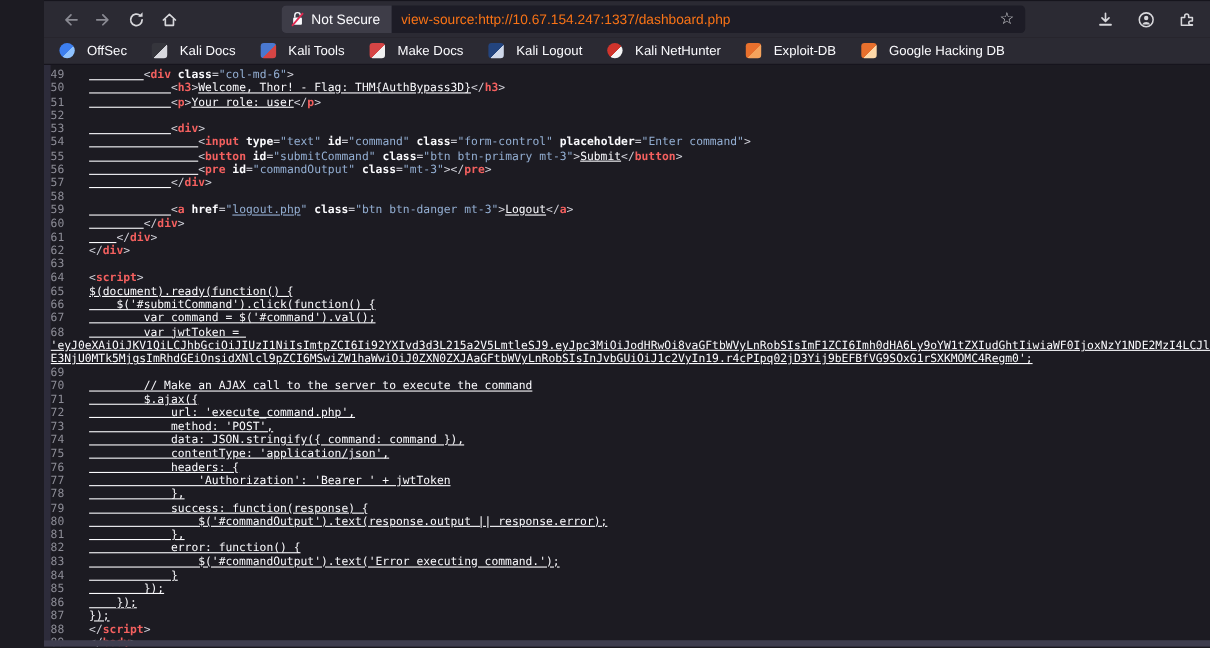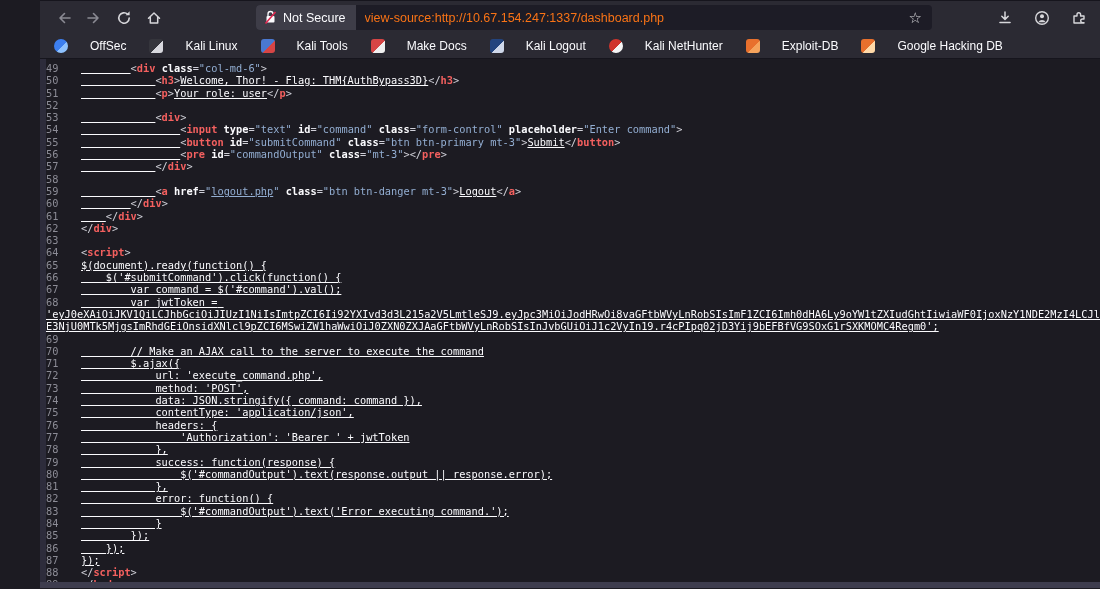--- a/index.html
+++ b/index.html
@@ -17,21 +17,21 @@
   .chip { height:25px; background:#3e3d48; border-radius:4px 0 0 4px; display:flex; align-items:center;
           gap:6px; padding:0 10px 0 8px; color:#fbfbfe; font-size:12.5px; }
   .url { color:#f97316; font-size:12.5px; margin-left:9px; flex:1; white-space:nowrap; overflow:hidden; }
   .star { color:#d7d7db; font-size:15px; line-height:15px; padding:0 2px; }
   .right-icons { margin-left:auto; display:flex; align-items:center; gap:9px; }
   .right-icons .nav-btn { margin:0; }
 
   
   .bookmarks { height:25px; background:#2b2a33; display:flex; align-items:center;
                padding:0 0 0 14px; gap:23px; border-bottom:1px solid #16151d; }
-  .bm { display:flex; align-items:center; gap:22px; color:#fbfbfe; font-size:12px; cursor:default; }
+  .bm { display:flex; align-items:center; gap:11px; color:#fbfbfe; font-size:12px; cursor:default; }
   .fav { width:14px; height:14px; border-radius:3px; display:inline-block; flex:none; }
 
   
   .content { position:relative; height:529px; background:#1c1b22; overflow:hidden; }
   .left-strip { position:absolute; left:0; top:0; bottom:6px; width:6px; background:#2d2c3b; }
   .bottom-strip { position:absolute; left:0; right:0; bottom:0; height:6px; background:#3e3d4e; }
   .code { font-family:"DejaVu Sans Mono", monospace; font-size:10.3px; line-height:12.3px;
           color:#fbfbfe; padding:3px 2px 2px 6px; white-space:pre-wrap;
           overflow-wrap:break-word; word-break:break-word; }
   .line { min-height:12.3px; }
@@ -131,21 +131,21 @@
     </div>
   </div>
 
   <div class="bookmarks">
       <div class="bm">
         <span class="fav" style="background: linear-gradient(135deg, rgb(61, 127, 240) 55%, rgb(142, 194, 255) 55%); border-radius: 50%;"></span>
         <span>OffSec</span>
       </div>
       <div class="bm">
         <span class="fav" style="background: linear-gradient(135deg, rgb(53, 53, 60) 55%, rgb(216, 216, 222) 55%);"></span>
-        <span>Kali Linux</span>
+        <span>Kali Docs</span>
       </div>
       <div class="bm">
         <span class="fav" style="background: linear-gradient(135deg, rgb(74, 120, 208) 55%, rgb(214, 69, 69) 55%);"></span>
         <span>Kali Tools</span>
       </div>
       <div class="bm">
         <span class="fav" style="background: linear-gradient(135deg, rgb(214, 69, 69) 55%, rgb(240, 240, 240) 55%);"></span>
         <span>Make Docs</span>
       </div>
       <div class="bm">

